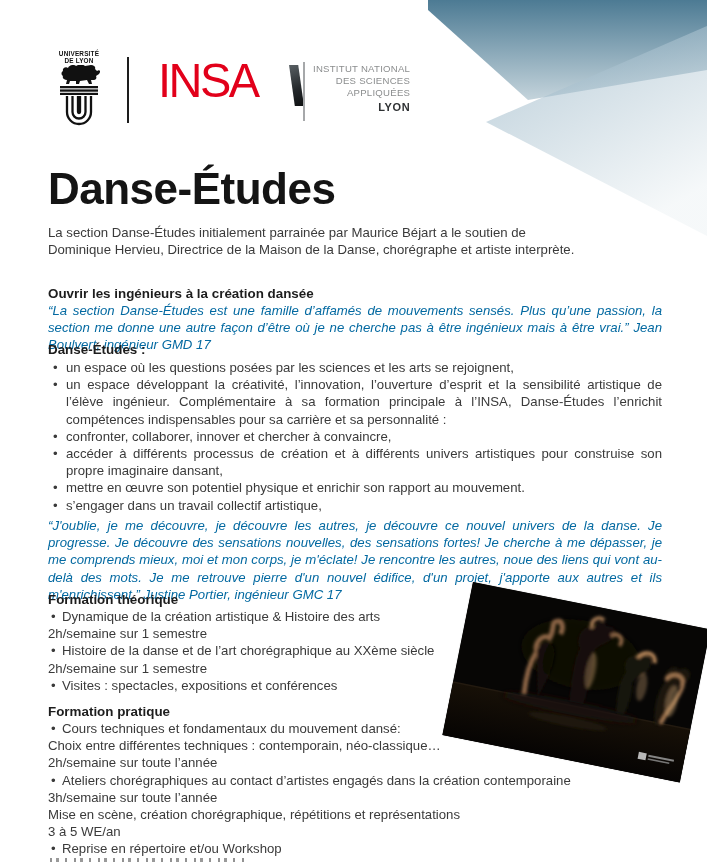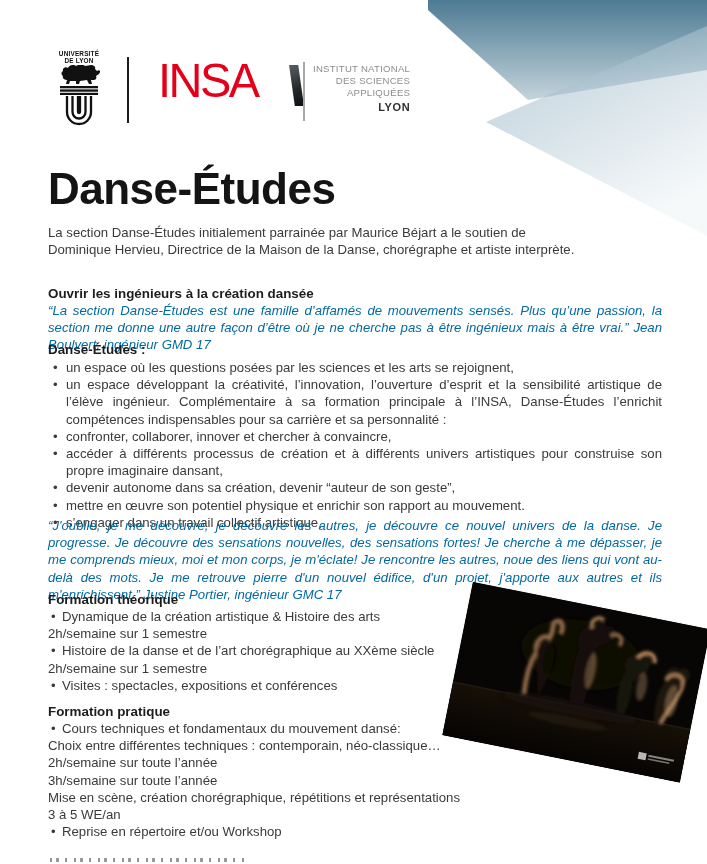--- a/index.html
+++ b/index.html
@@ -129,41 +129,41 @@
     <h2 class="abs" style="top:285px;">Ouvrir les ingénieurs à la création dansée</h2>
     <div class="abs quote" style="top:302px;width:614px;">“La section Danse-Études est une famille d’affamés de mouvements sensés. Plus qu’une passion, la section me donne une autre façon d’être où je ne cherche pas à être ingénieux mais à être vrai.” Jean Boulvert, ingénieur GMD 17</div>
 
     <h2 class="abs" style="top:341px;">Danse-Études :</h2>
 
     <div class="abs" style="top:359px;width:614px;">
       <div class="li">un espace où les questions posées par les sciences et les arts se rejoignent,</div>
       <div class="li just">un espace développant la créativité, l’innovation, l’ouverture d’esprit et la sensibilité artistique de l’élève ingénieur. Complémentaire à sa formation principale à l’INSA, Danse-Études l’enrichit compétences indispensables pour sa carrière et sa personnalité :</div>
       <div class="li">confronter, collaborer, innover et chercher à convaincre,</div>
       <div class="li just">accéder à différents processus de création et à différents univers artistiques pour construise son propre imaginaire dansant,</div>
-      <div class="li">devenir autonome dans sa création, devenir “auteur de son geste”,</div>
       <div class="li">mettre en œuvre son potentiel physique et enrichir son rapport au mouvement.</div>
       <div class="li">s’engager dans un travail collectif artistique,</div>
     </div>
 
     <div class="abs quote" style="top:517px;width:614px;">“J'oublie, je me découvre, je découvre les autres, je découvre ce nouvel univers de la danse. Je progresse. Je découvre des sensations nouvelles, des sensations fortes! Je cherche à me dépasser, je me comprends mieux, moi et mon corps, je m'éclate! Je rencontre les autres, noue des liens qui vont au-delà des mots. Je me retrouve pierre d'un nouvel édifice, d'un projet, j'apporte aux autres et ils m'enrichissent.” Justine Portier, ingénieur GMC 17</div>
 
     <h2 class="abs" style="top:591px;">Formation théorique</h2>
     <div class="abs" style="top:608px;width:470px;">
       <div class="row bul">Dynamique de la création artistique &amp; Histoire des arts</div>
       <div class="row plain">2h/semaine sur 1 semestre</div>
       <div class="row bul">Histoire de la danse et de l’art chorégraphique au XXème siècle</div>
       <div class="row plain">2h/semaine sur 1 semestre</div>
       <div class="row bul">Visites : spectacles, expositions et conférences</div>
     </div>
 
     <h2 class="abs" style="top:703px;">Formation pratique</h2>
     <div class="abs" style="top:720px;width:614px;">
       <div class="row bul">Cours techniques et fondamentaux du mouvement dansé:</div>
       <div class="row plain">Choix entre différentes techniques : contemporain, néo-classique…</div>
       <div class="row plain">2h/semaine sur toute l’année</div>
+      <div class="row bul">Ateliers chorégraphiques au contact d’artistes engagés dans la création contemporaine</div>
       <div class="row plain">3h/semaine sur toute l’année</div>
       <div class="row plain">Mise en scène, création chorégraphique, répétitions et représentations</div>
       <div class="row plain">3 à 5 WE/an</div>
       <div class="row bul">Reprise en répertoire et/ou Workshop</div>
     </div>
   </div>
 
   <div class="cutoff"></div>
 
   <div class="photo">

